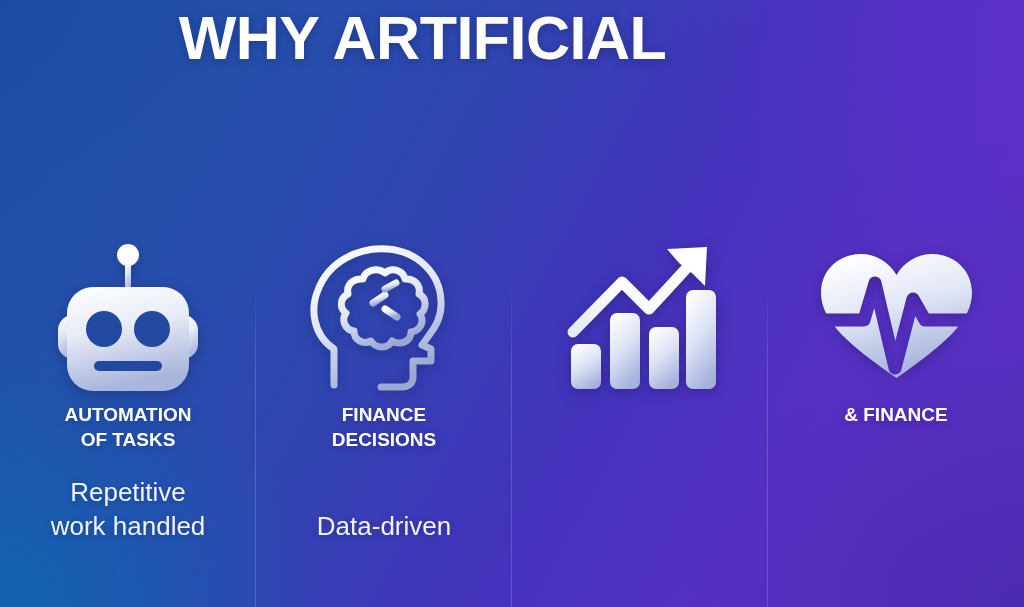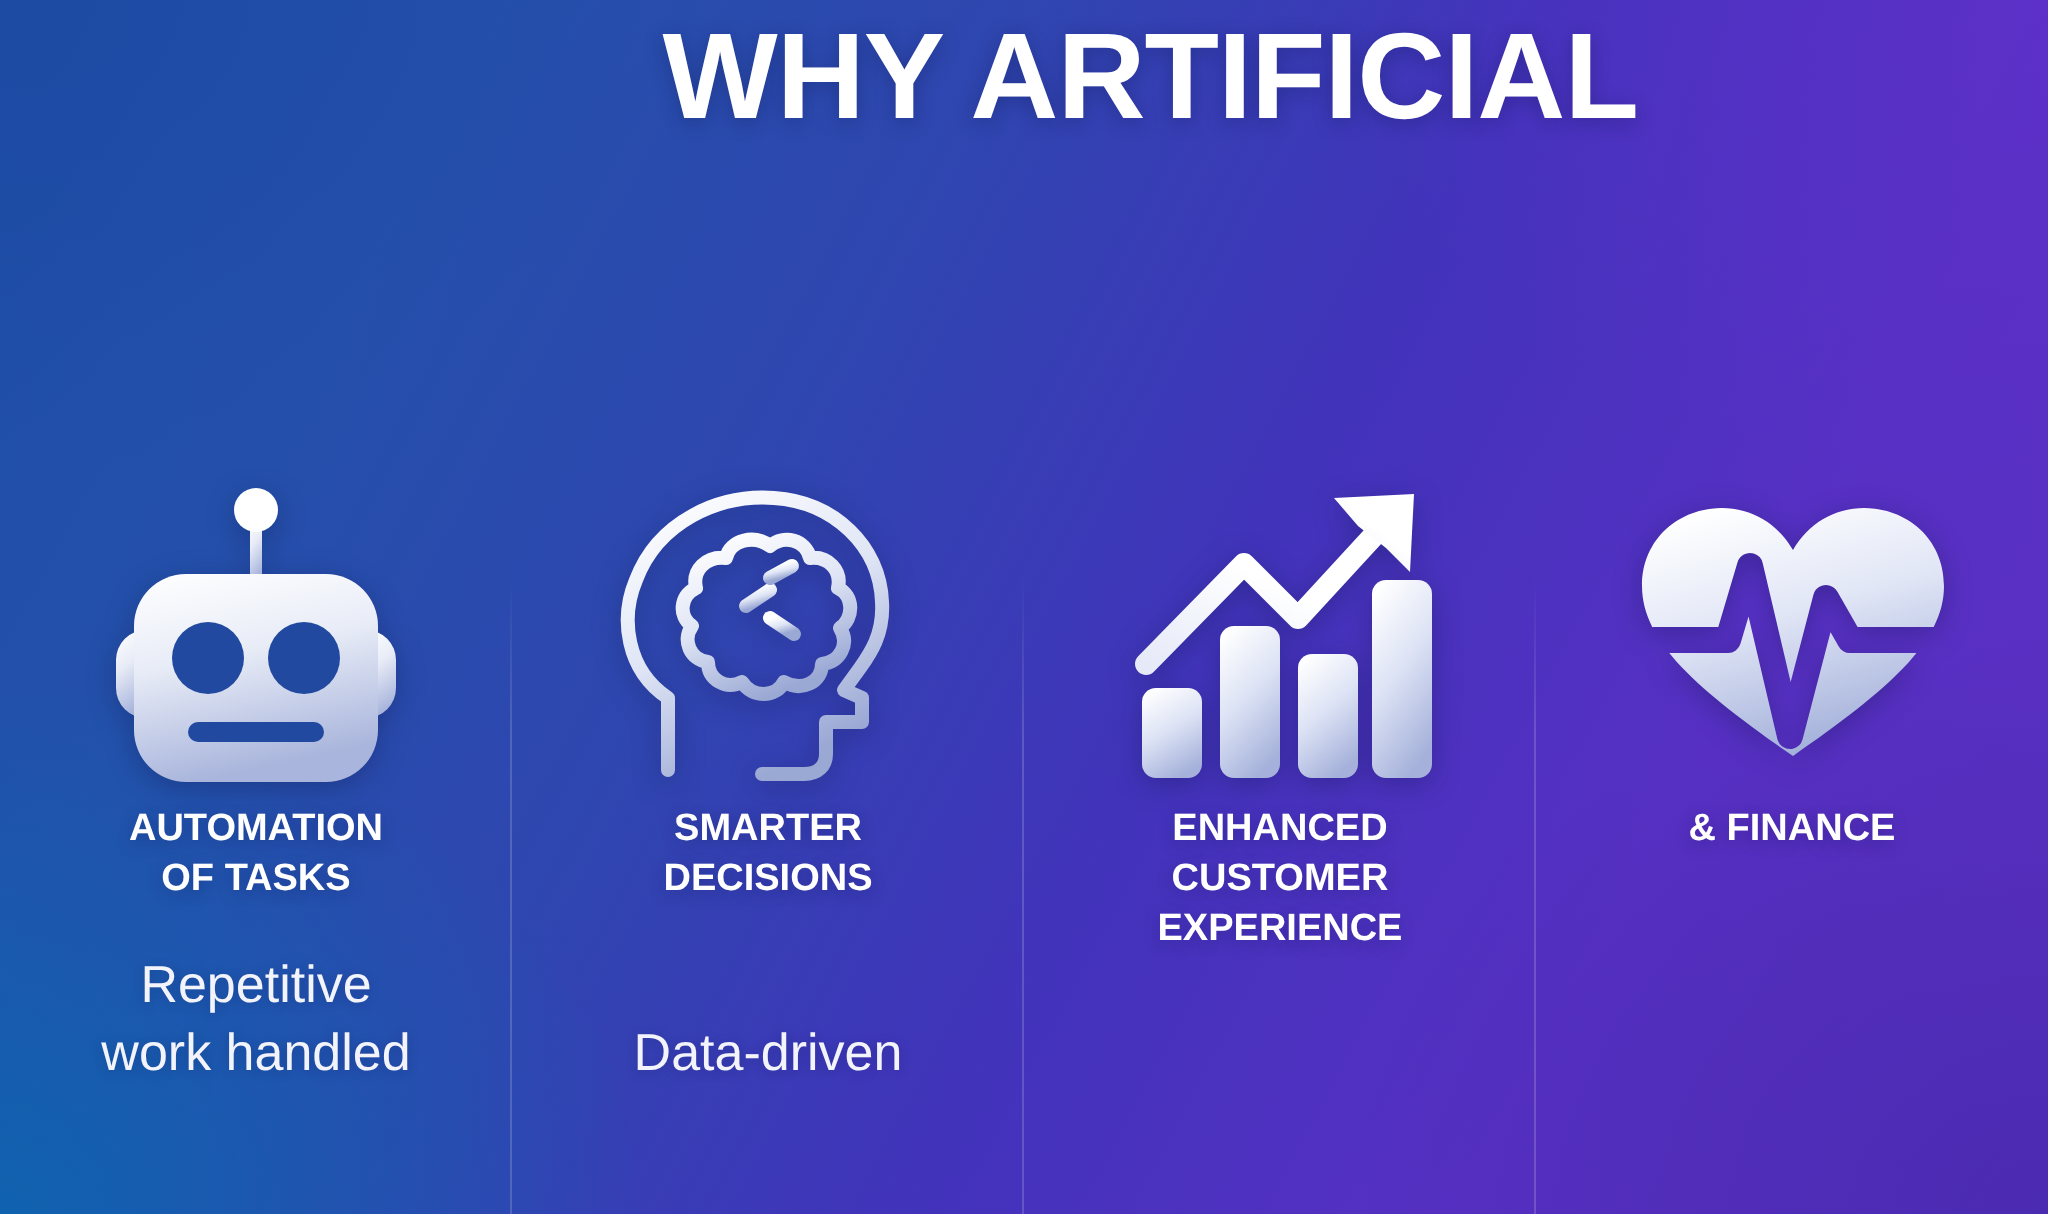--- a/index.html
+++ b/index.html
@@ -34,23 +34,23 @@
       radial-gradient(ellipse 540px 380px at 100% 0%, rgba(100,48,206,0.50) 0%, rgba(100,48,206,0.0) 66%),
       radial-gradient(ellipse 500px 360px at 0% 0%, rgba(28,70,160,0.45) 0%, rgba(28,70,160,0.0) 66%);
     pointer-events: none;
   }
   #poster > * { position: relative; z-index: 2; }
 
   
   .title {
     position: absolute;
     top: 6px;
-    left: 4px;
+    left: 15px;
     width: 815px;
-    text-align: right;
+    text-align: center;
     color: #ffffff;
     font-weight: 700;
     font-size: 61px;
     line-height: 1.07;
     letter-spacing: -0.5px;
     text-shadow: 0 2px 10px rgba(10,20,70,0.30);
   }
   .title .line { display: block; white-space: nowrap; }
 
   
@@ -200,21 +200,21 @@
                      C106 33 95 30 88 36 Z"></path>
 
             <path d="M88 36 L88 106"></path>
             <path d="M88 58 L76 66"></path>
             <path d="M88 72 L100 80"></path>
             <path d="M88 52 L99 46"></path>
           </g>
         </svg>
       </div>
       <div class="heading">
-        <span class="line">SMARTER</span>
+        <span class="line">FINANCE</span>
         <span class="line">DECISIONS</span>
       </div>
       <div class="body">
         <span class="line">Data-driven</span>
 
       </div>
     </div>
 
     <div class="col col-3">
       <div class="icon-wrap">
@@ -234,25 +234,20 @@
 
           <rect x="16" y="107" width="30" height="45" rx="7" ry="7" fill="url(#gBar)"></rect>
           <rect x="55" y="76" width="30" height="76" rx="7" ry="7" fill="url(#gBar)"></rect>
           <rect x="94" y="90" width="30" height="62" rx="7" ry="7" fill="url(#gBar)"></rect>
           <rect x="131" y="53" width="30" height="99" rx="7" ry="7" fill="url(#gBar)"></rect>
 
           <path d="M18 95 L67 45 L94 72 L140 22" fill="none" stroke="url(#gArrow)" stroke-width="11" stroke-linecap="round" stroke-linejoin="round"></path>
 
           <path d="M112 12 L152 10 L150 49 L138 37 L124 26 Z" fill="url(#gArrow)"></path>
         </svg>
-      </div>
-      <div class="heading">
-        <span class="line">ENHANCED</span>
-        <span class="line">CUSTOMER</span>
-        <span class="line">EXPERIENCE</span>
       </div>
 
     </div>
 
     <div class="col col-4">
       <div class="icon-wrap">
         <svg width="175" height="160" viewBox="0 0 175 160" aria-hidden="true">
           <defs>
             <linearGradient id="gHeart" x1="0.25" y1="0" x2="0.6" y2="1">
               <stop offset="0%" stop-color="#ffffff"></stop>

